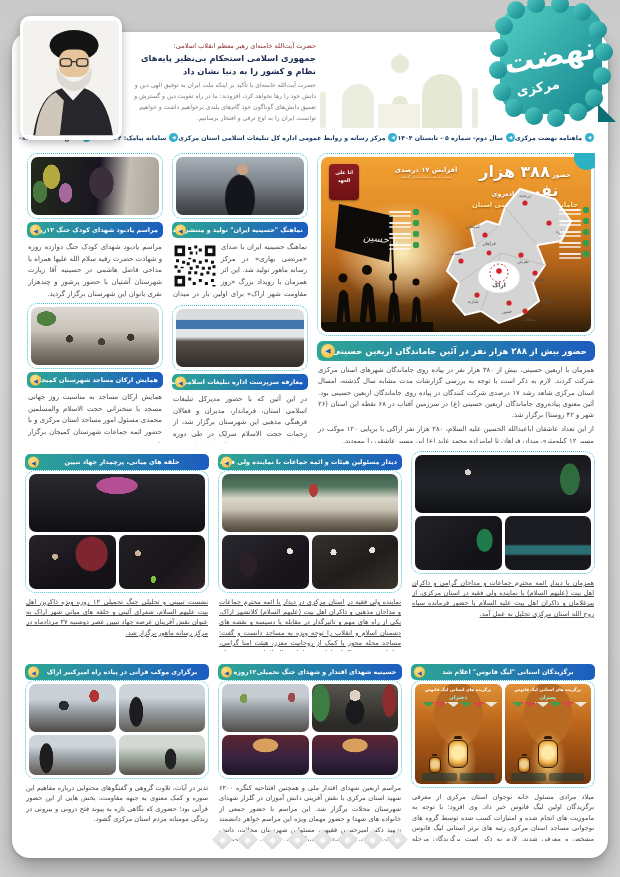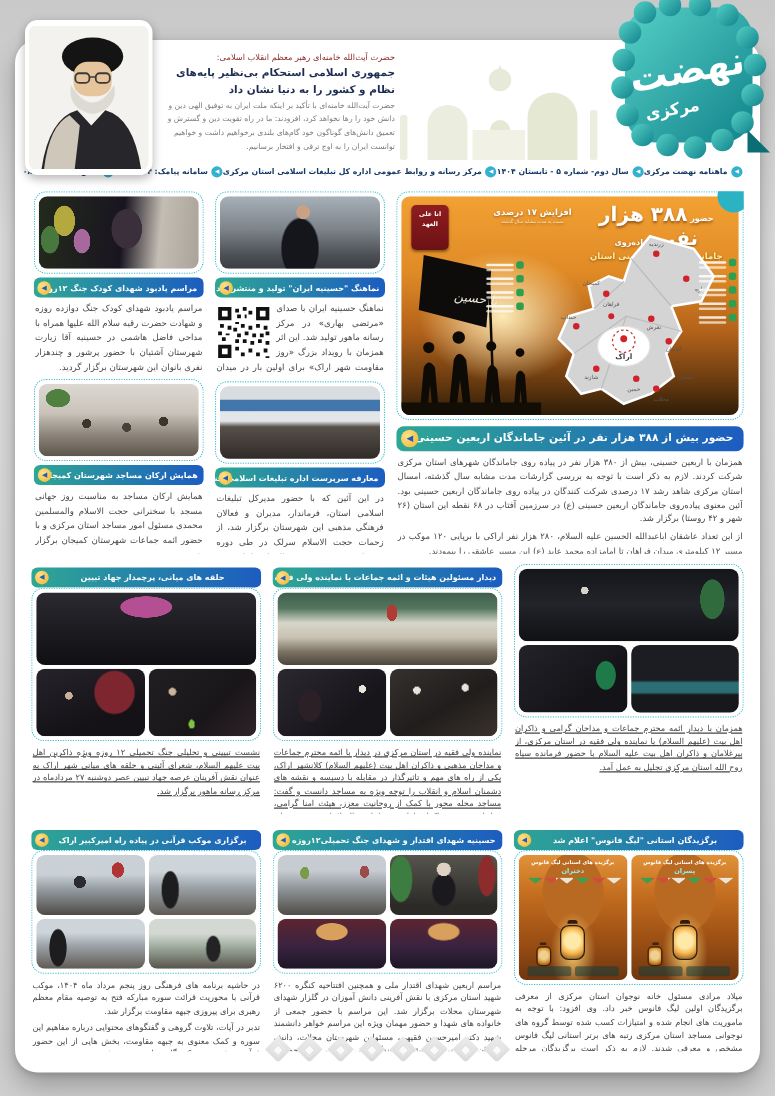--- a/index.html
+++ b/index.html
@@ -571,21 +571,20 @@
           <div class="row">
             <div class="photo r1 ph-street-a"></div>
             <div class="photo r1 ph-street-b"></div>
           </div>
           <div class="row">
             <div class="photo r2 ph-street-c"></div>
             <div class="photo r2 ph-street-a"></div>
           </div>
         </div>
         <div class="txt">
-          <p>در حاشیه برنامه های فرهنگی روز پنجم مرداد ماه ۱۴۰۴، موکب قرآنی با محوریت قرائت سوره مبارکه فتح به توصیه مقام معظم رهبری برای پیروزی جبهه مقاومت برگزار شد.</p>
           <p>تدبر در آیات، تلاوت گروهی و گفتگوهای محتوایی درباره مفاهیم این سوره و کمک معنوی به جبهه مقاومت، بخش هایی از این حضور قرآنی بود؛ حضوری که نگاهی تازه به پیوند فتح درونی و بیرونی در زندگی مومنانه مردم استان مرکزی گشود.</p>
         </div>
       </div>
     </section>
 
     <div class="ornaments">
       <div class="dia"></div>
         <div class="dia"></div>
         <div class="dia"></div>
         <div class="dia"></div>

